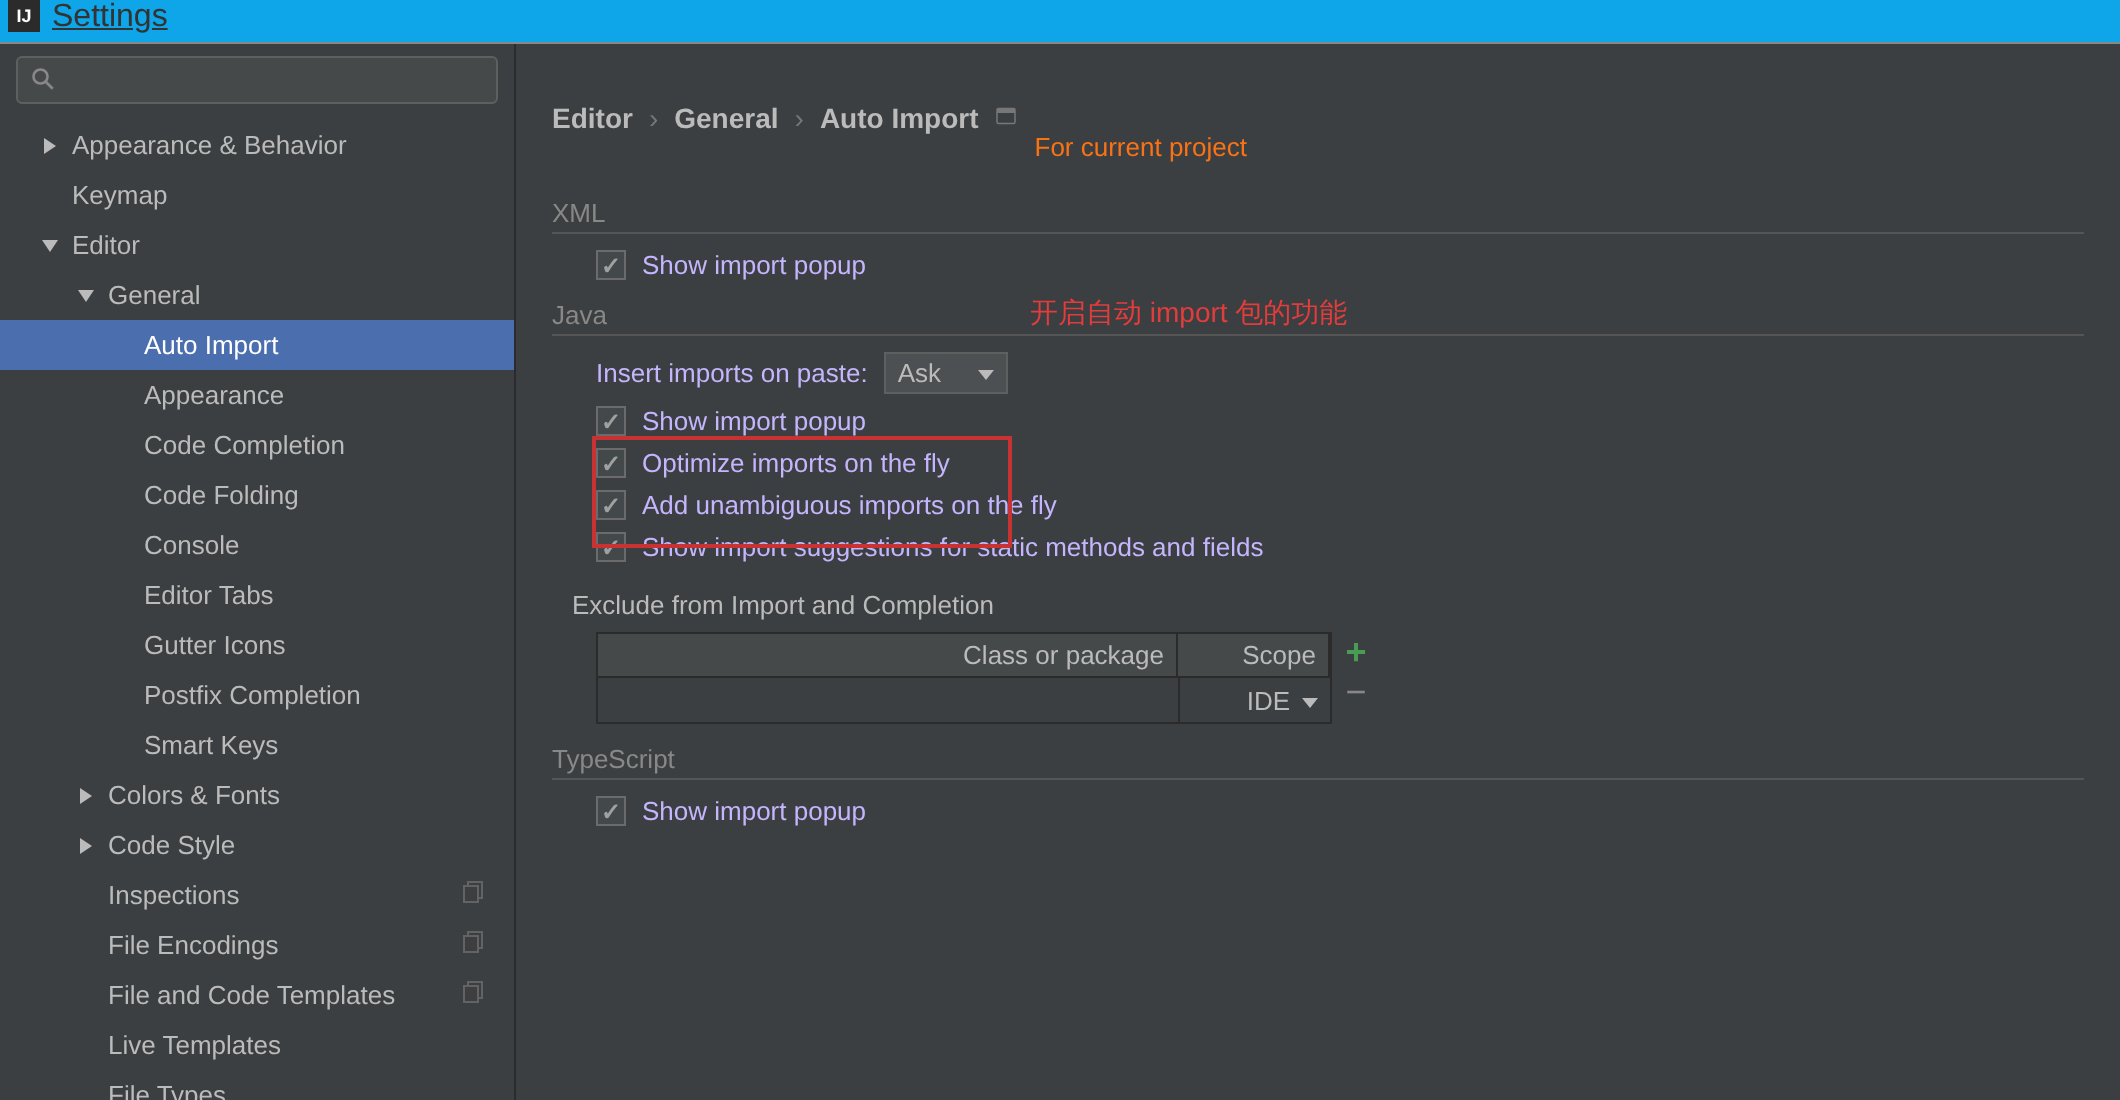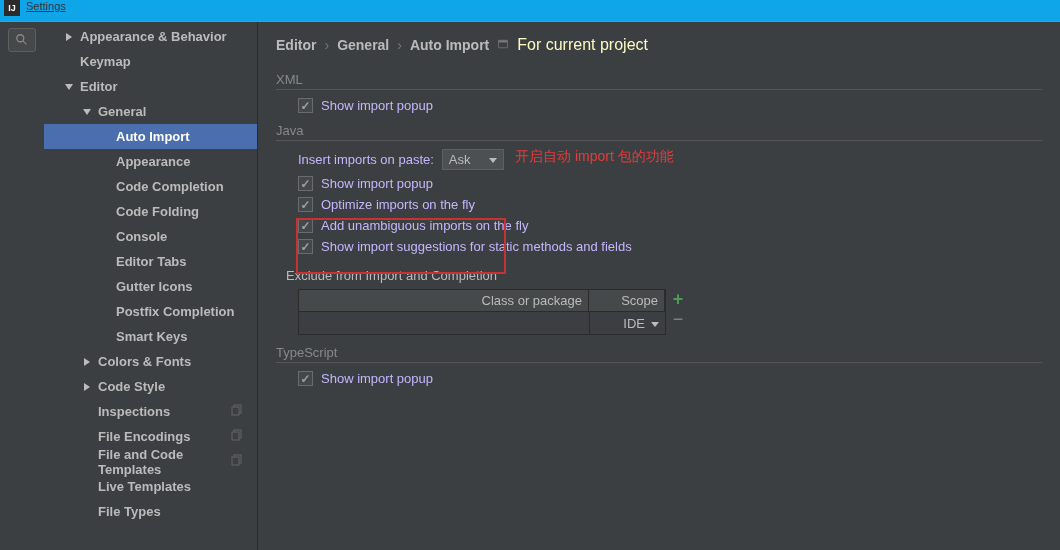--- a/index.html
+++ b/index.html
@@ -23,32 +23,31 @@
 }
 .titlebar .icon-box {
   width: 16px; height: 16px;
   background: #2b2b2b;
   color: #fff;
   font-size: 9px;
   font-weight: bold;
   display: flex; align-items: center; justify-content: center;
   margin-right: 6px;
 }
-.titlebar .title { font-size: 11px; color: #333; text-decoration: underline; }
+.titlebar .title { font-size: 16px; color: #333; text-decoration: underline; }
 .main {
   display: flex;
   height: calc(100% - 22px);
 }
 .sidebar {
   width: 258px;
   background: #3c3f41;
   border-right: 1px solid #2b2b2b;
   display: flex;
-  flex-direction: row;
-  font-weight: bold;
+  flex-direction: column;
 }
 .search-wrap {
   padding: 6px 8px;
 }
 .search-box {
   width: 100%;
   height: 24px;
   background: #45494a;
   border: 1px solid #5e6060;
   border-radius: 3px;
@@ -98,21 +97,21 @@
 .breadcrumb {
   display: flex;
   align-items: center;
   gap: 8px;
   margin-bottom: 18px;
   font-size: 14px;
   color: #bbbbbb;
 }
 .breadcrumb .sep { color: #777; }
 .breadcrumb .proj-icon svg { width: 12px; height: 12px; fill: #777; }
-.breadcrumb .proj-label { color: #fef9c3; font-size: 16px; }
+.breadcrumb .proj-label { color: #f97316; font-size: 13px; margin-top: 30px; }
 .section-header {
   color: #888;
   margin: 10px 0 8px 0;
   border-bottom: 1px solid #555;
   padding-bottom: 2px;
   display: flex; align-items: center;
 }
 .form-row {
   display: flex;
   align-items: center;

